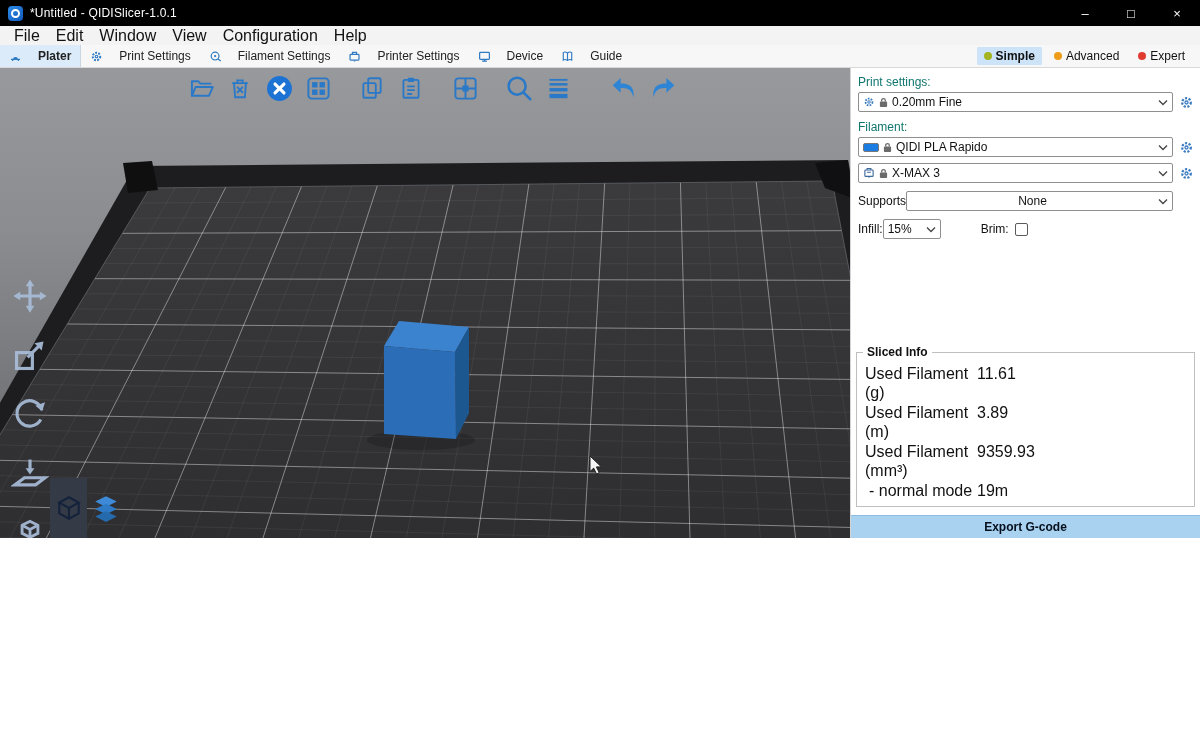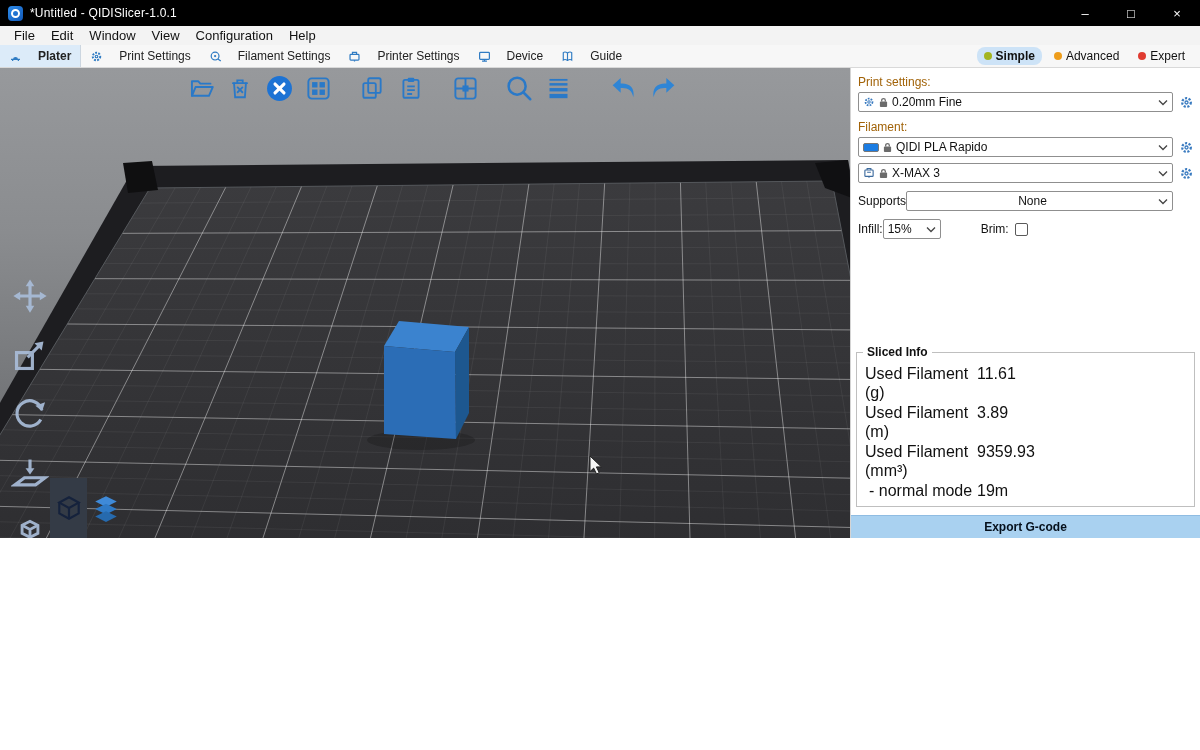--- a/index.html
+++ b/index.html
@@ -9,28 +9,28 @@
   
   .titlebar{flex:0 0 26px;background:#000;display:flex;align-items:center;color:#fff}
   .app-icon{width:15px;height:15px;margin:0 7px 0 8px;border-radius:4px;background:linear-gradient(135deg,#2d8ceb,#1259b8);position:relative}
   .app-icon::after{content:"";position:absolute;inset:3px;border:2px solid #fff;border-radius:50%}
   .title-text{font-size:12px;letter-spacing:.2px}
   .win-controls{margin-left:auto;display:flex;height:100%}
   .win-btn{width:46px;height:100%;display:flex;align-items:center;justify-content:center;font-size:13px;color:#fff}
 
   
   .menubar{flex:0 0 19px;background:#f3f3f3;display:flex;align-items:center;padding-left:6px}
-  .menu-item{font-size:13px;padding:0 8px;color:#111}
+  .menu-item{font-size:16px;padding:0 8px;color:#111}
 
   
   .tabbar{flex:0 0 23px;background:#f7f7f7;border-bottom:1px solid #d9d9d9;display:flex;align-items:stretch}
   .tab{display:flex;align-items:center;gap:16px;padding:0 9px;font-size:12px;color:#222}
   .tab.selected{background:#dcebf9;border-right:1px solid #ccd6e0;font-weight:bold}
   .modes{margin-left:auto;display:flex;align-items:center;gap:5px;padding-right:8px}
-  .mode{display:flex;align-items:center;gap:4px;font-size:12px;padding:2px 7px;border-radius:8px;color:#111}
+  .mode{display:flex;align-items:center;gap:4px;font-size:12px;padding:2px 7px;border-radius:1px;color:#111}
   .mode.selected{background:#cde3f7;font-weight:bold}
   .dot{width:8px;height:8px;border-radius:50%;flex:0 0 8px}
   .dot-simple{background:#a3b420}.dot-advanced{background:#ee9d1b}.dot-expert{background:#e03c31}
 
   
   .main{flex:1;display:flex;min-height:0}
   .viewport{position:relative;width:850px;background:linear-gradient(180deg,#97999c 0%,#8a8c8f 35%,#616366 100%);overflow:hidden}
   .scene{position:absolute;left:0;top:0;display:block}
 
   .top-toolbar{position:absolute;left:184px;top:3px;display:flex;align-items:center}
@@ -40,21 +40,21 @@
 
   .left-toolbar{position:absolute;left:8px;top:206px;display:flex;flex-direction:column;gap:15px}
   .licon{width:44px;height:44px;display:flex;align-items:center;justify-content:center;opacity:.92}
 
   .view-toggle{position:absolute;left:50px;bottom:0;display:flex}
   .vt-btn{width:37px;height:60px;display:flex;align-items:center;justify-content:center}
   .vt-btn.selected{background:#343b46}
 
   
   .sidebar{width:350px;background:#fff;border-left:1px solid #d4d4d4;display:flex;flex-direction:column;padding-top:5px}
-  .sb-label{font-size:12px;color:#a16207;margin:2px 0 3px 7px}
+  .sb-label{font-size:12px;color:#0f766e;margin:2px 0 3px 7px}
   .combo-row{display:flex;align-items:center;margin:0 5px 6px 7px}
   .combo{flex:1;height:20px;border:1px solid #8f8f8f;border-radius:2px;background:#fff;display:flex;align-items:center;padding:0 4px;gap:4px;font-size:12px;color:#111}
   .combo-text{flex:1;white-space:nowrap;overflow:hidden}
   .gear-btn{width:18px;margin-left:4px;display:flex;justify-content:center;background:none;border:none}
   .inline-row{display:flex;align-items:center;margin:2px 5px 6px 7px;font-size:12px;color:#111}
   .supports-row{margin-right:27px}
   .supports-row .row-label{width:48px}
   .infill-combo{width:58px;flex:0 0 58px}
   .brim-label{margin-left:40px;margin-right:6px}
   .checkbox{width:13px;height:13px;border:1px solid #5a5a5a;border-radius:2px;background:#fff}

